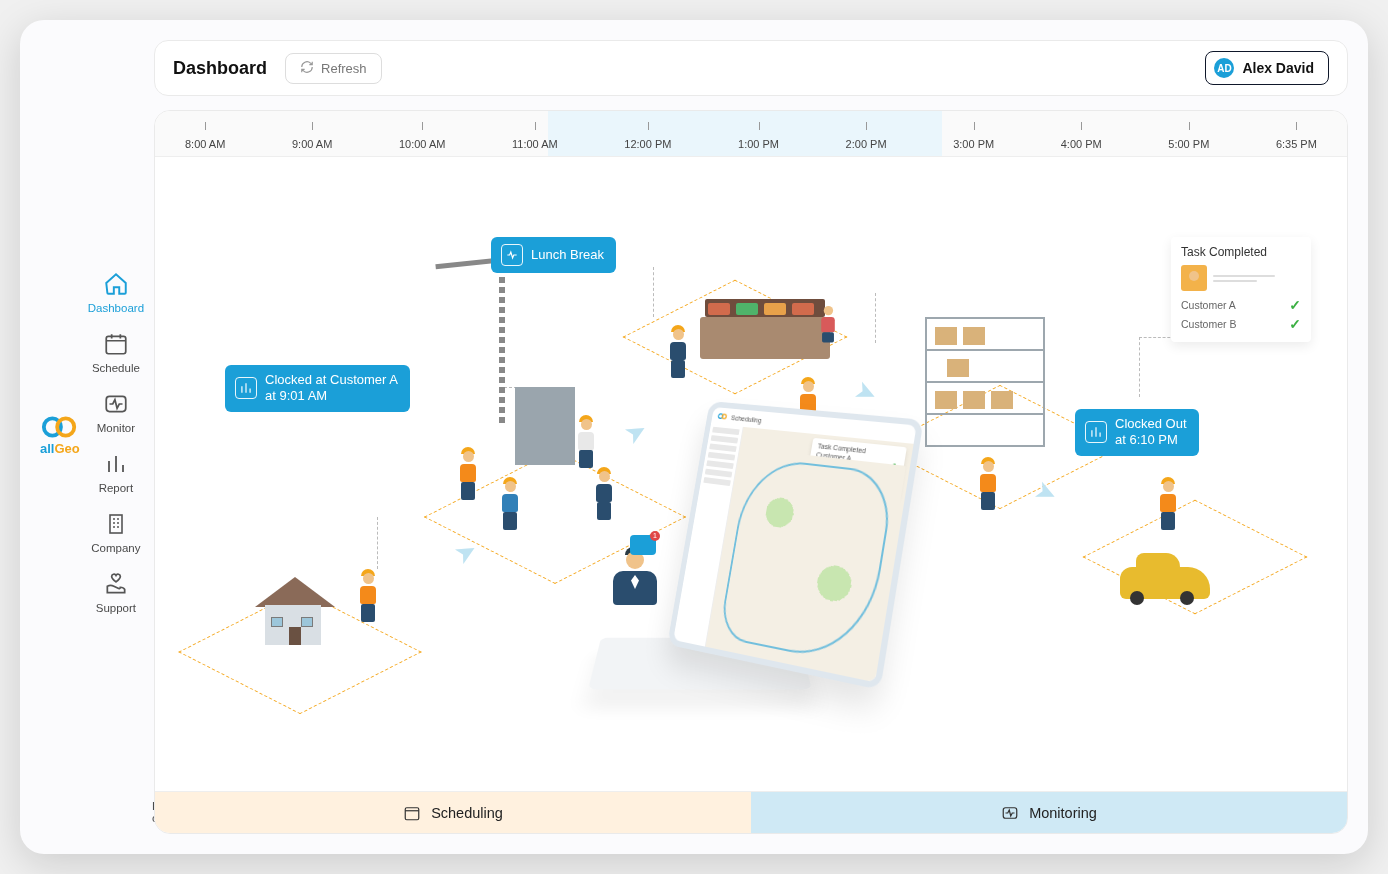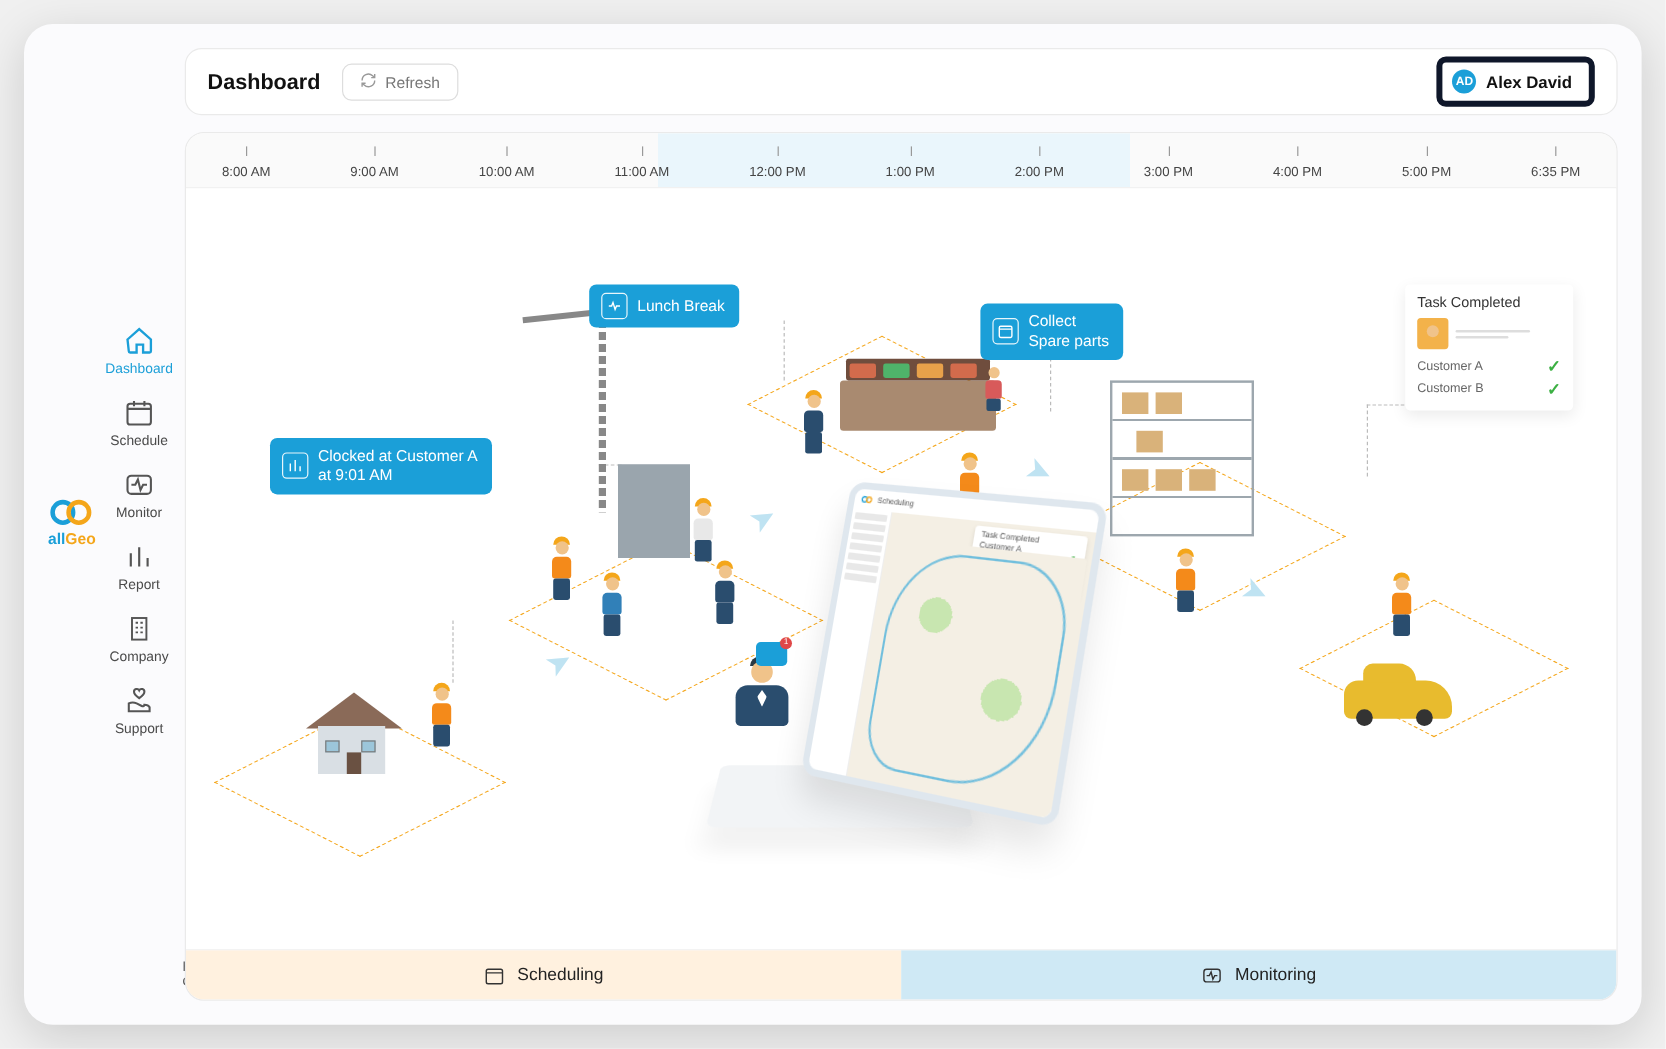--- a/index.html
+++ b/index.html
@@ -109,21 +109,21 @@
   padding: 6px 14px;
   display: flex;
   align-items: center;
   gap: 7px;
   color: #777;
   font-size: 13px;
   cursor: pointer;
 }
 .user-chip {
   margin-left: auto;
-  border: 5px solid #0f172a;
+  border: 1px solid #0f172a;
   border-radius: 8px;
   padding: 6px 14px 6px 8px;
   display: flex;
   align-items: center;
   gap: 8px;
 }
 .avatar {
   width: 20px;
   height: 20px;
   border-radius: 50%;
@@ -912,33 +912,32 @@
           <span class="tag-ico">
             <svg width="14" height="14" viewBox="0 0 24 24" fill="none" stroke="#fff" stroke-width="2">
                 <path d="M4 12h4l2-5 3 10 2-5h5"></path>
               </svg>
           </span>
           <span>
             <span class="tline">Lunch Break</span>
           </span>
         </div>
 
-        <div class="tag" style="left:662px; top:96px">
+
+        <div class="tag" style="left:920px; top:252px">
           <span class="tag-ico">
             <svg width="14" height="14" viewBox="0 0 24 24" fill="none" stroke="#fff" stroke-width="2">
-                <rect x="3" y="5" width="18" height="16" rx="2"></rect>
-                <path d="M3 9h18"></path>
+                <path d="M5 20V9M12 20V4M19 20v-7"></path>
               </svg>
           </span>
           <span>
-            <span class="tline">Collect</span>
-            <span class="tline">Spare parts</span>
+            <span class="tline">Clocked Out</span>
+            <span class="tline">at 6:10 PM</span>
           </span>
         </div>
-
 
         <div class="task-card">
           <h4>Task Completed</h4>
           <div class="avatar-row">
             <div class="mini-avatar"></div>
             <div class="mini-line">
                 <span></span>
                 <span></span>
               </div>
           </div>

